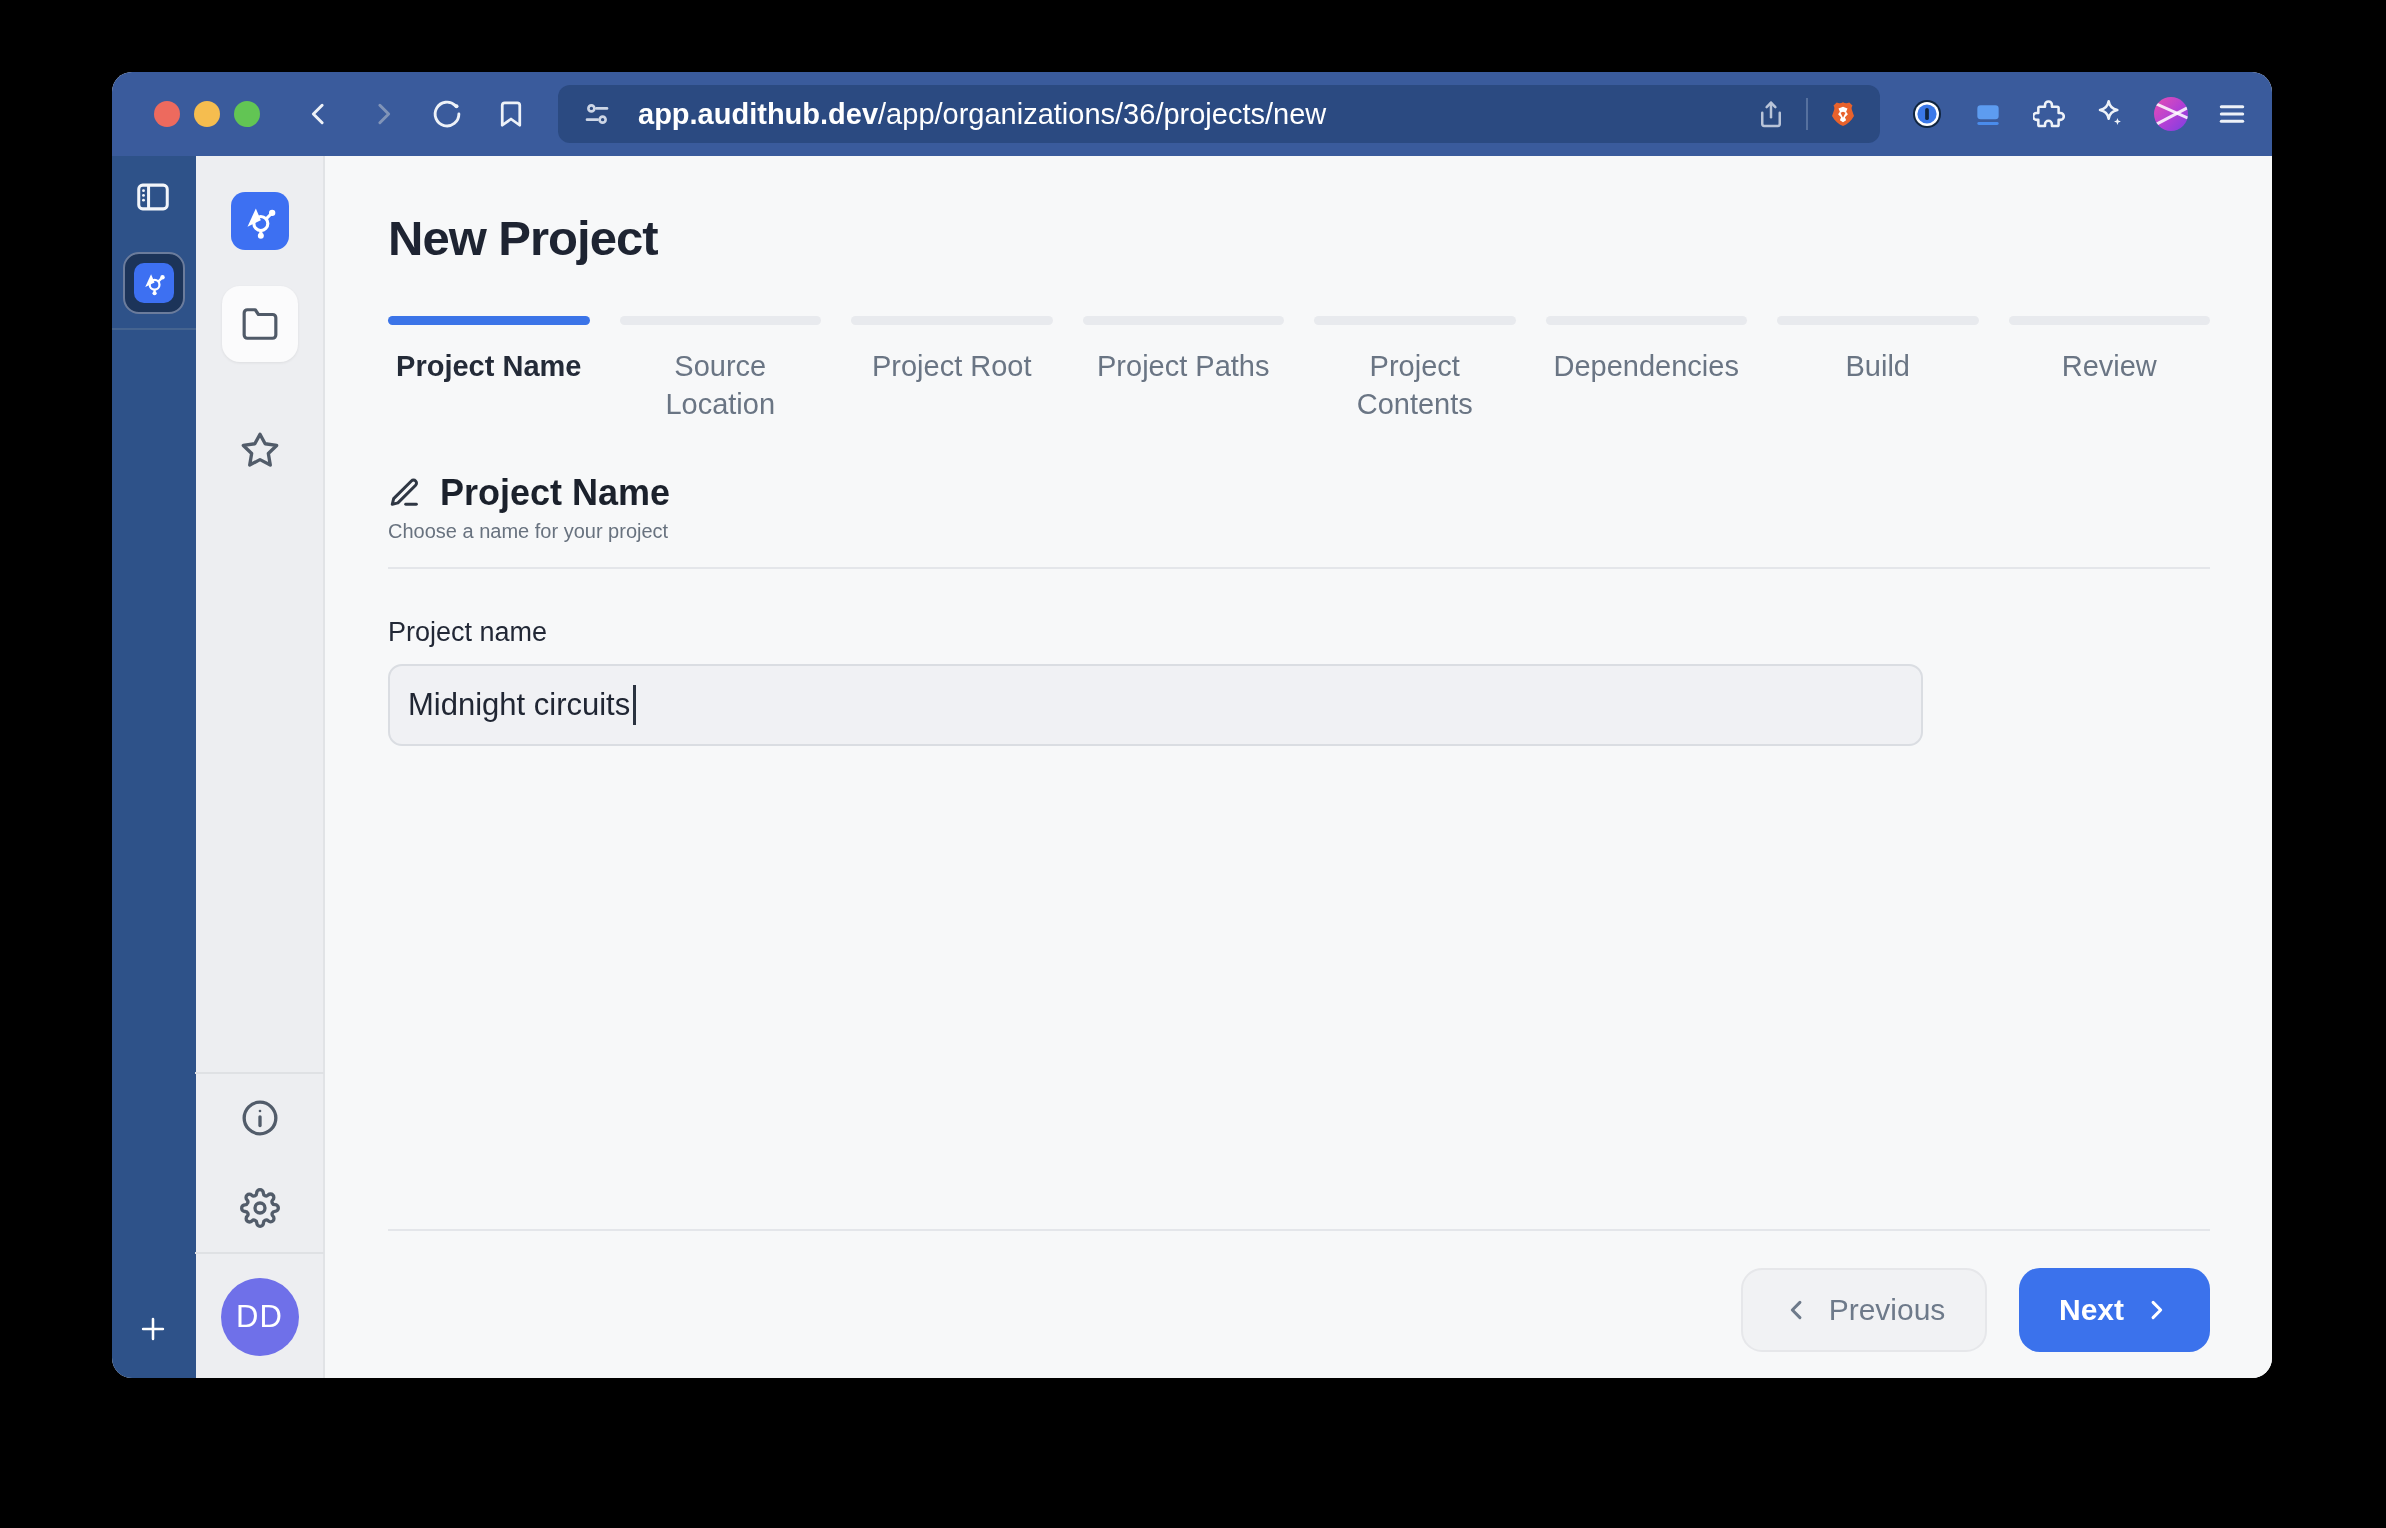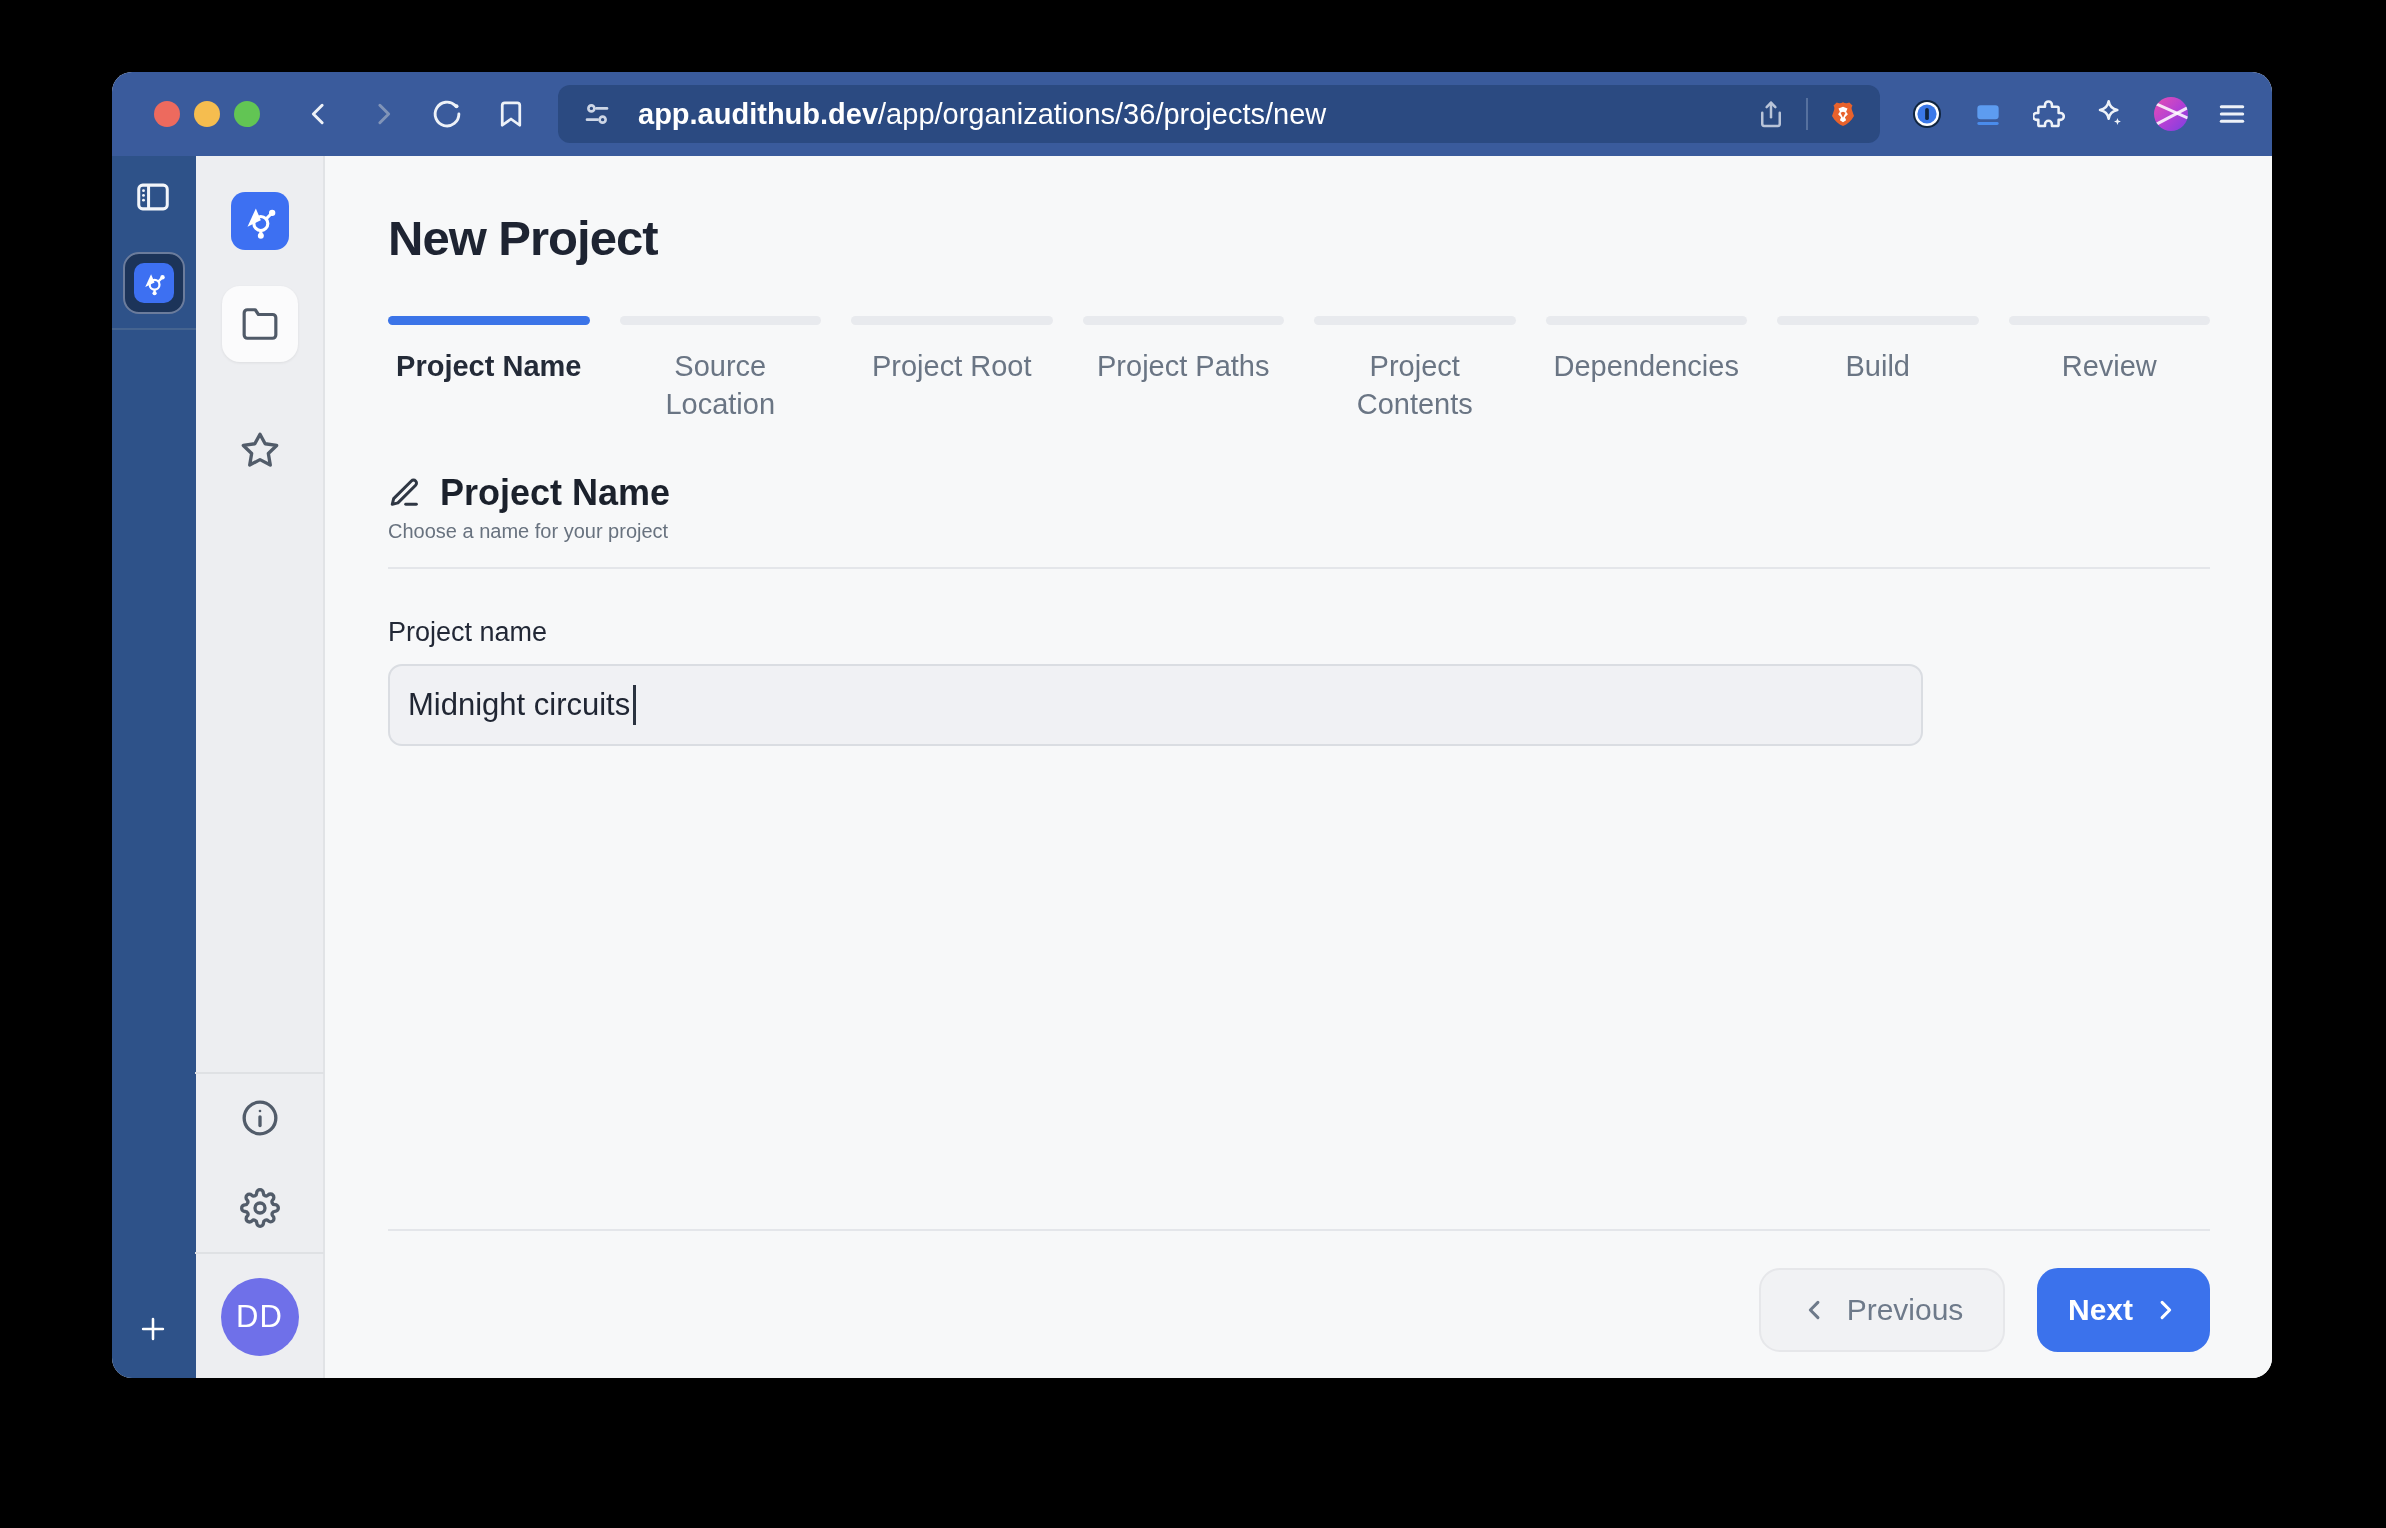--- a/index.html
+++ b/index.html
@@ -95,21 +95,21 @@
   .text-input .value { font-size: 31px; color: #202633; }
   .caret { display: inline-block; width: 3px; height: 40px; background: #2b3340; margin-left: 3px; vertical-align: middle; }
 
   .main .grow { flex: 1; }
   .footer-hr { height: 2px; background: #e4e6ea; width: 100%; }
   .footer { margin-top: 37px; margin-bottom: 26px; display: flex; justify-content: flex-end; gap: 32px; }
   .btn { height: 84px; border-radius: 21px; display: flex; align-items: center; justify-content: center; gap: 18px;
          font-size: 30px; cursor: pointer; }
   .btn svg { width: 28px; height: 28px; }
   .btn.prev { width: 246px; background: #f1f2f4; border: 2px solid #e6e7ea; color: #6e7a8a; font-weight: 500; }
-  .btn.next { width: 173px; background: #3b72ec; color: #fff; font-weight: 600; }
+  .btn.next { width: 191px; background: #3b72ec; color: #fff; font-weight: 600; }
 </style>
 </head>
 <body>
 
 <svg width="0" height="0" style="position:absolute">
   <defs>
     <g id="logo-glyph">
       <polygon points="4.5,15.5 9.5,4.5 12.5,11.5" fill="#fff"></polygon>
       <circle cx="12.5" cy="13.5" r="4.2" fill="none" stroke="#fff" stroke-width="1.9"></circle>
       <line x1="15.6" y1="10.8" x2="18.6" y2="7.8" stroke="#fff" stroke-width="1.9"></line>

